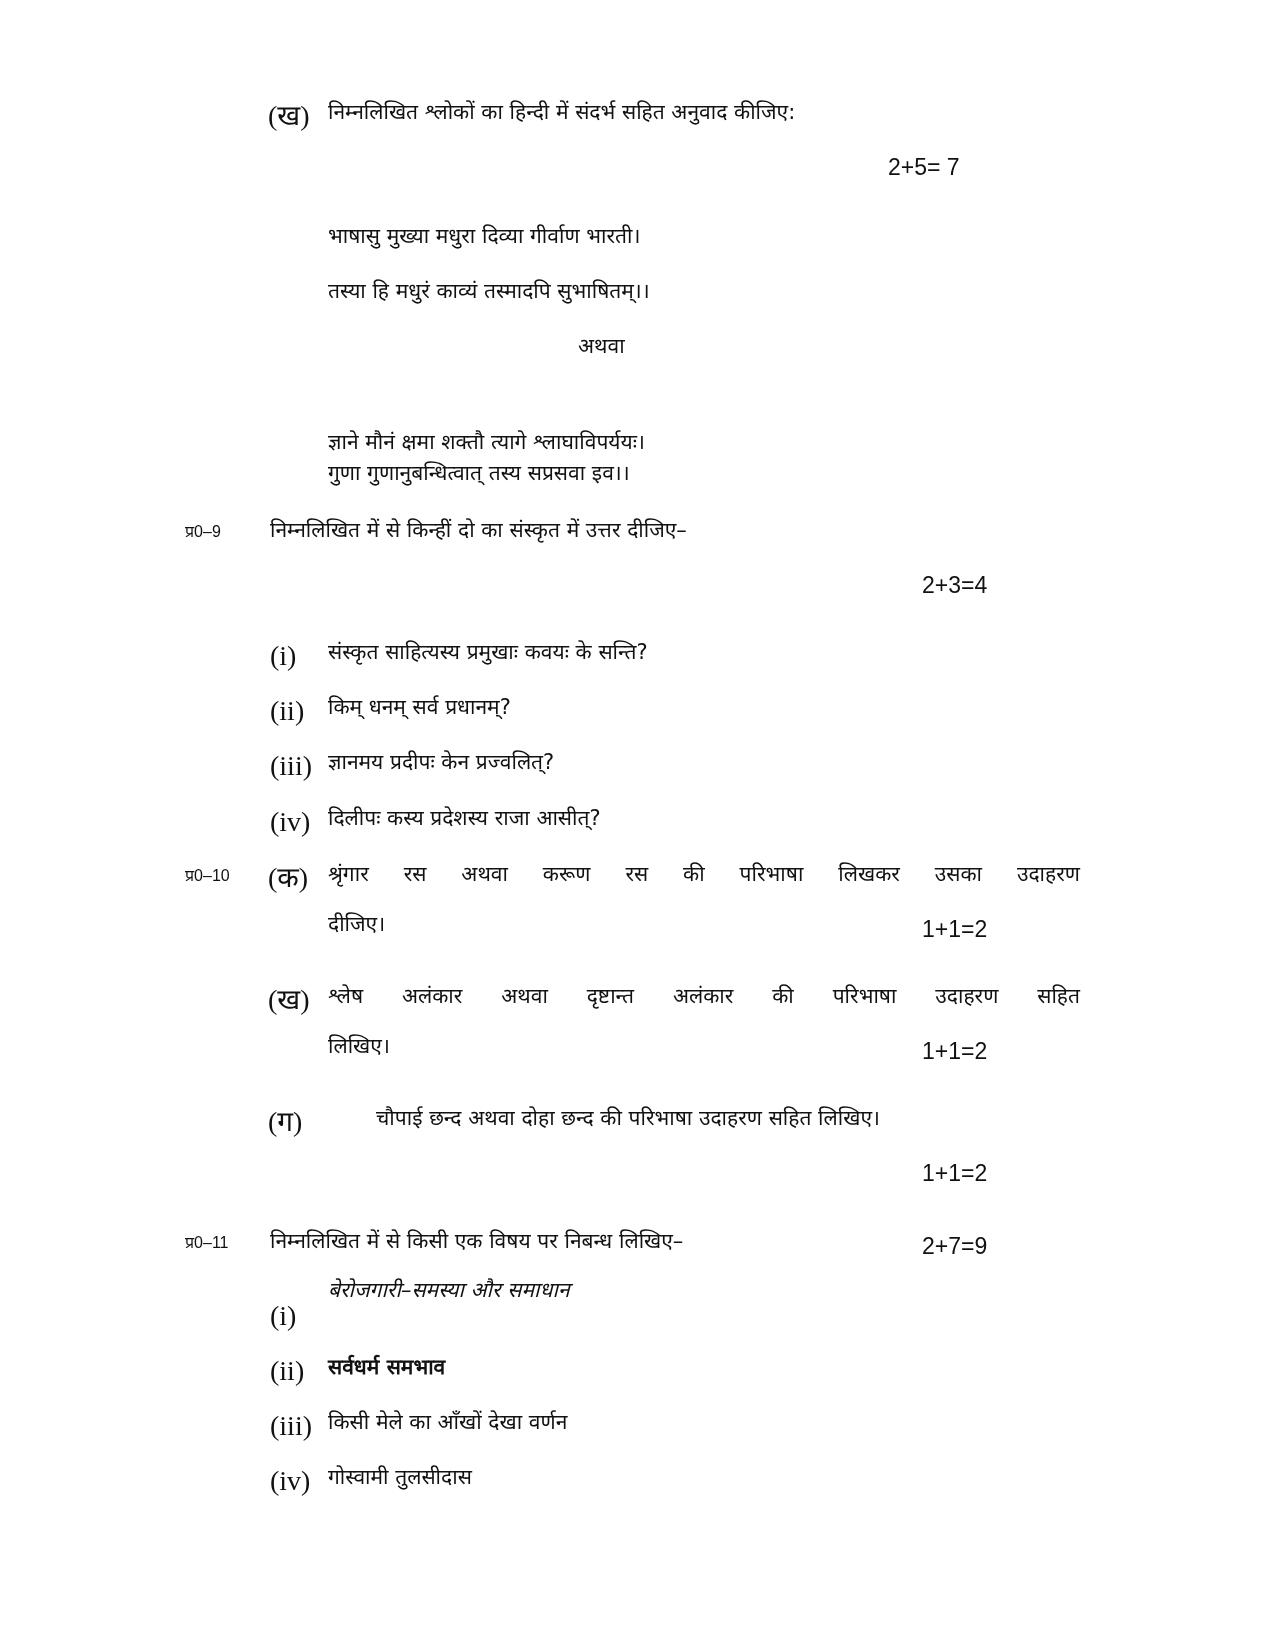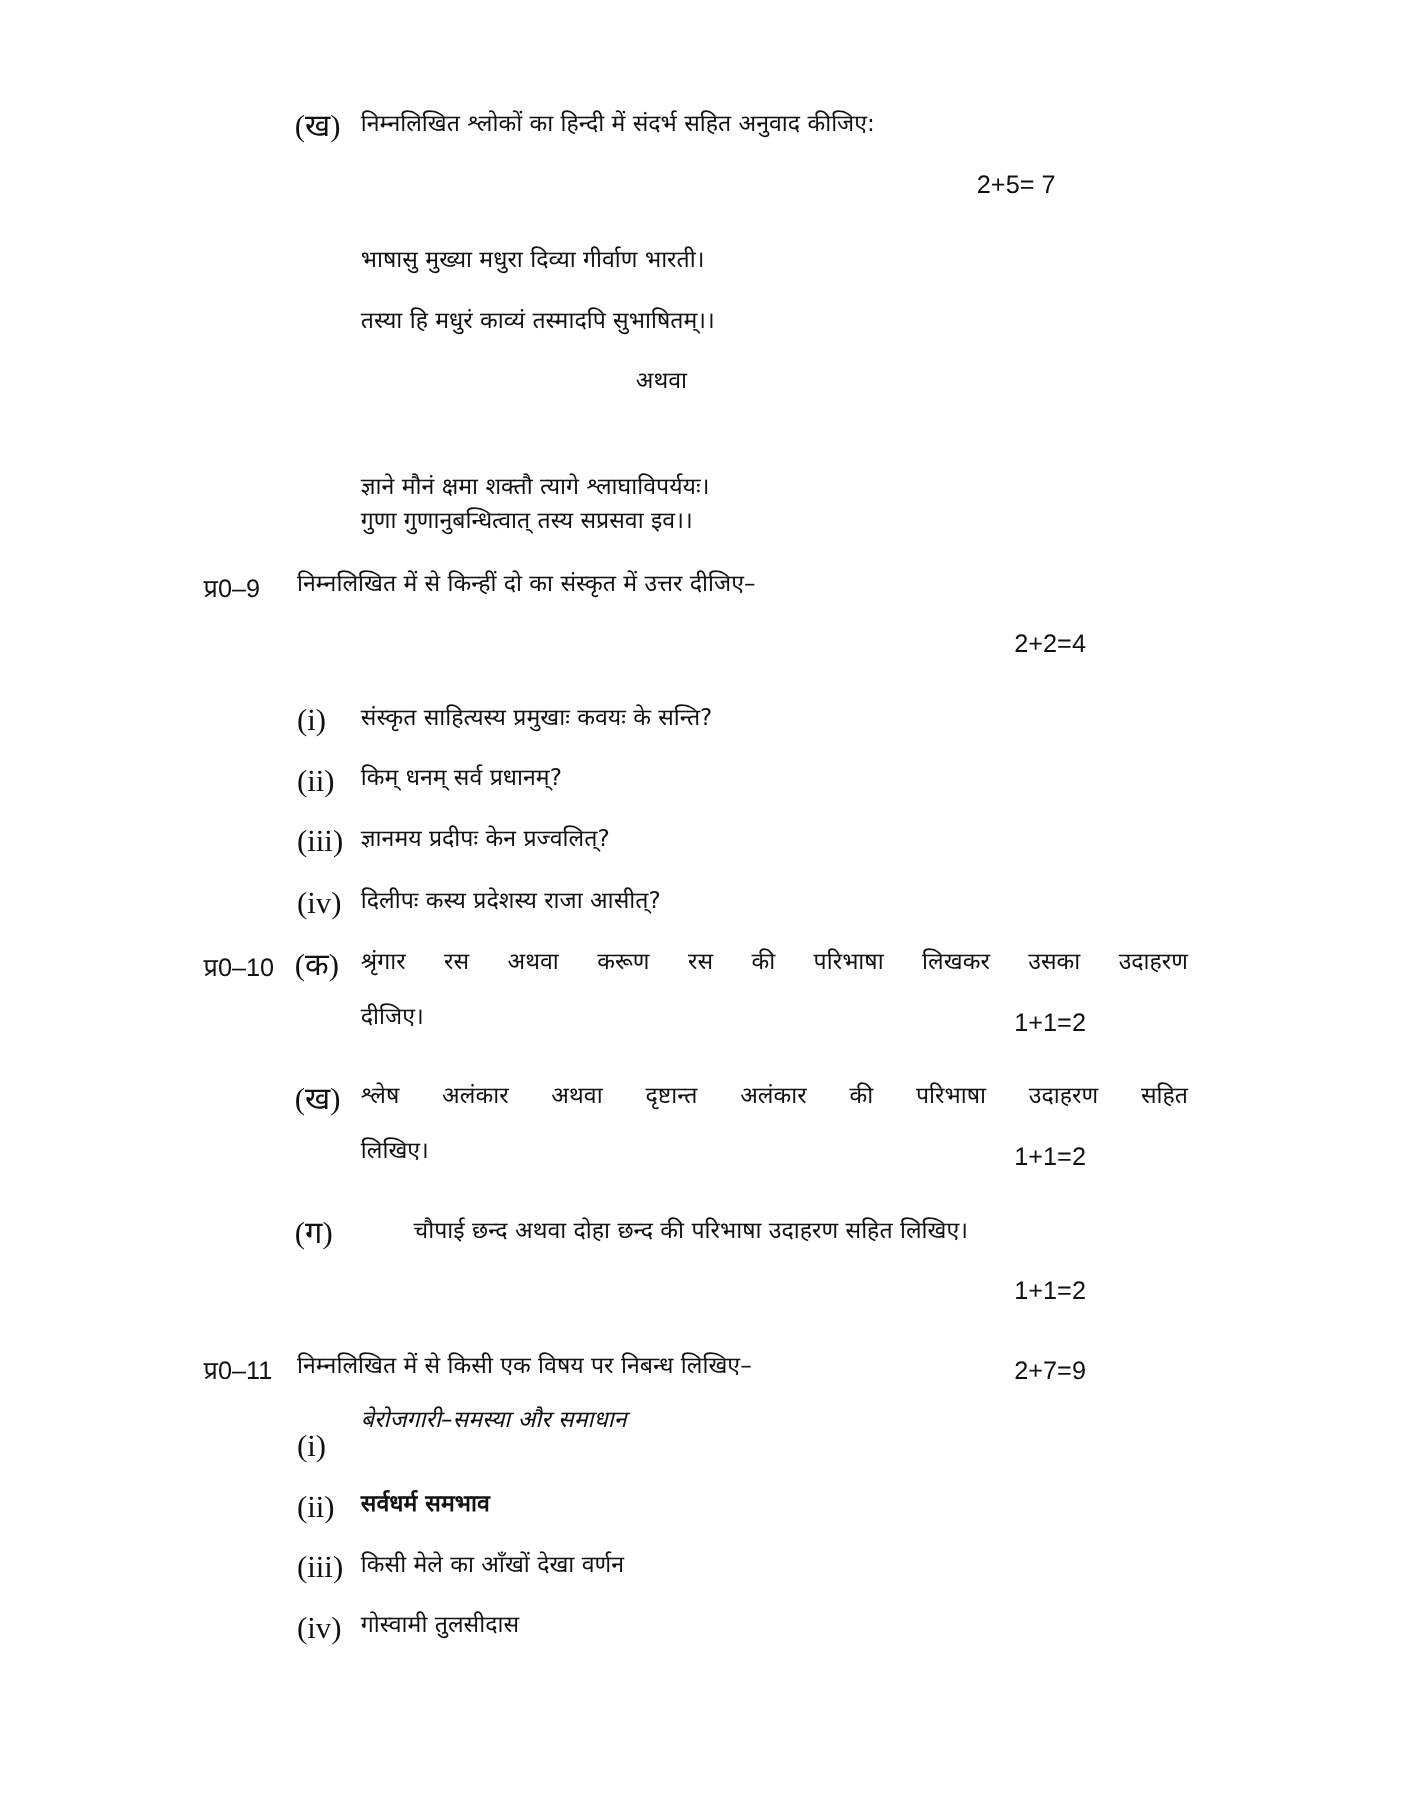--- a/index.html
+++ b/index.html
@@ -4,42 +4,42 @@
 <style>
   html, body { margin: 0; padding: 0; background: #ffffff; }
   body {
     width: 1275px; height: 1651px; position: relative; overflow: hidden;
     font-family: "DejaVu Sans", "Liberation Sans", sans-serif;
     color: #111111;
   }
   .t { position: absolute; white-space: nowrap; font-size: 21px; line-height: 1; }
   .num { font-family: "Liberation Serif", serif; font-size: 28px; }
   .marks { font-family: "Liberation Sans", sans-serif; font-size: 23px; }
-  .qno { font-family: "Liberation Sans", sans-serif; font-size: 23px; }
+  .qno { font-family: "Liberation Sans", sans-serif; font-size: 16px; }
   .just { text-align: justify; text-align-last: justify; display: block; }
 </style>
 </head>
 <body>
 
 <div>
   <span class="t num" style="left:268px;top:102px;">(ख)</span>
   <span class="t" style="left:328px;top:102px;">निम्नलिखित श्लोकों का हिन्दी में संदर्भ सहित अनुवाद कीजिए:</span>
   <span class="t marks" style="left:888px;top:156px;">2+5= 7</span>
 
   <span class="t" style="left:328px;top:226px;">भाषासु मुख्या मधुरा दिव्या गीर्वाण भारती।</span>
   <span class="t" style="left:328px;top:281px;">तस्या हि मधुरं काव्यं तस्मादपि सुभाषितम्।।</span>
   <span class="t" style="left:578px;top:336px;">अथवा</span>
   <span class="t" style="left:328px;top:408px;margin-top:24px;">ज्ञाने मौनं क्षमा शक्तौ त्यागे श्लाघाविपर्ययः।</span>
   <span class="t" style="left:328px;top:463px;">गुणा गुणानुबन्धित्वात् तस्य सप्रसवा इव।।</span>
 </div>
 
 <div>
   <span class="t qno" style="left:185px;top:524px;">प्र0–9</span>
   <span class="t" style="left:270px;top:520px;">निम्नलिखित में से किन्हीं दो का संस्कृत में उत्तर दीजिए–</span>
-  <span class="t marks" style="left:922px;top:574px;">2+2=4</span>
+  <span class="t marks" style="left:922px;top:574px;">2+3=4</span>
 
   <span class="t num" style="left:270px;top:642px;">(i)</span>
   <span class="t" style="left:328px;top:642px;">संस्कृत साहित्यस्य प्रमुखाः कवयः के सन्ति?</span>
   <span class="t num" style="left:270px;top:697px;">(ii)</span>
   <span class="t" style="left:328px;top:697px;">किम् धनम् सर्व प्रधानम्?</span>
   <span class="t num" style="left:270px;top:752px;">(iii)</span>
   <span class="t" style="left:328px;top:752px;">ज्ञानमय प्रदीपः केन प्रज्वलित्?</span>
   <span class="t num" style="left:270px;top:808px;">(iv)</span>
   <span class="t" style="left:328px;top:808px;">दिलीपः कस्य प्रदेशस्य राजा आसीत्?</span>
 </div>

